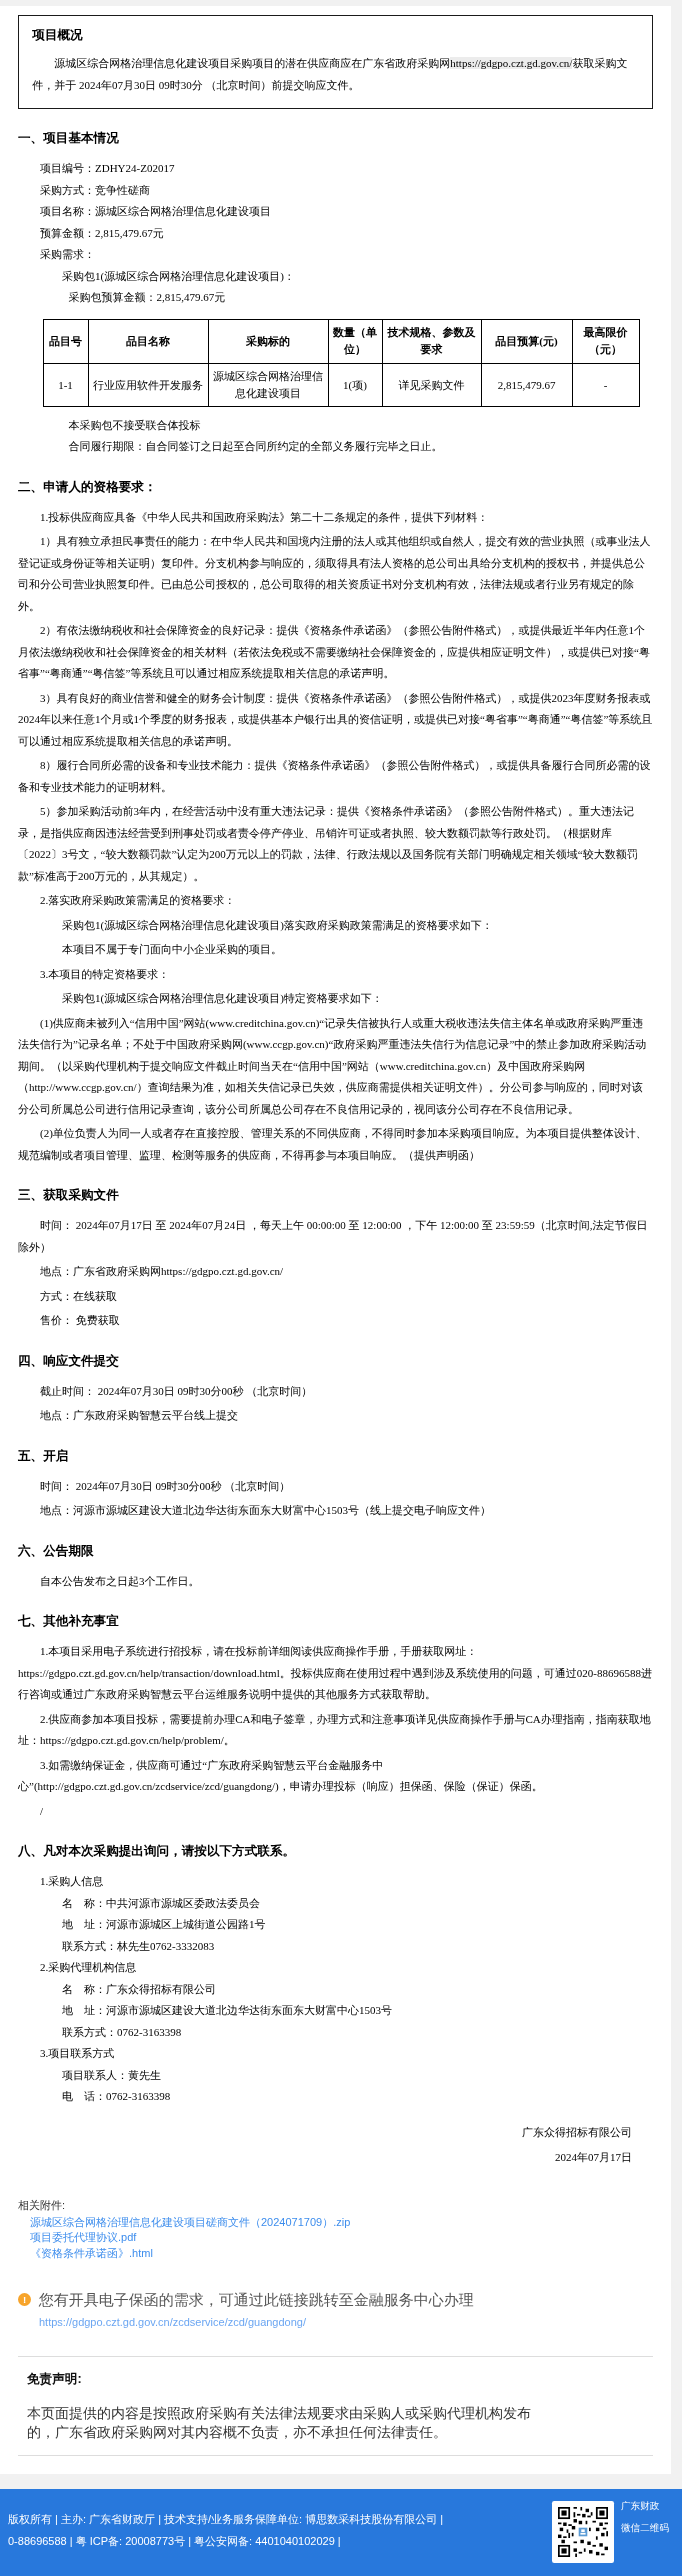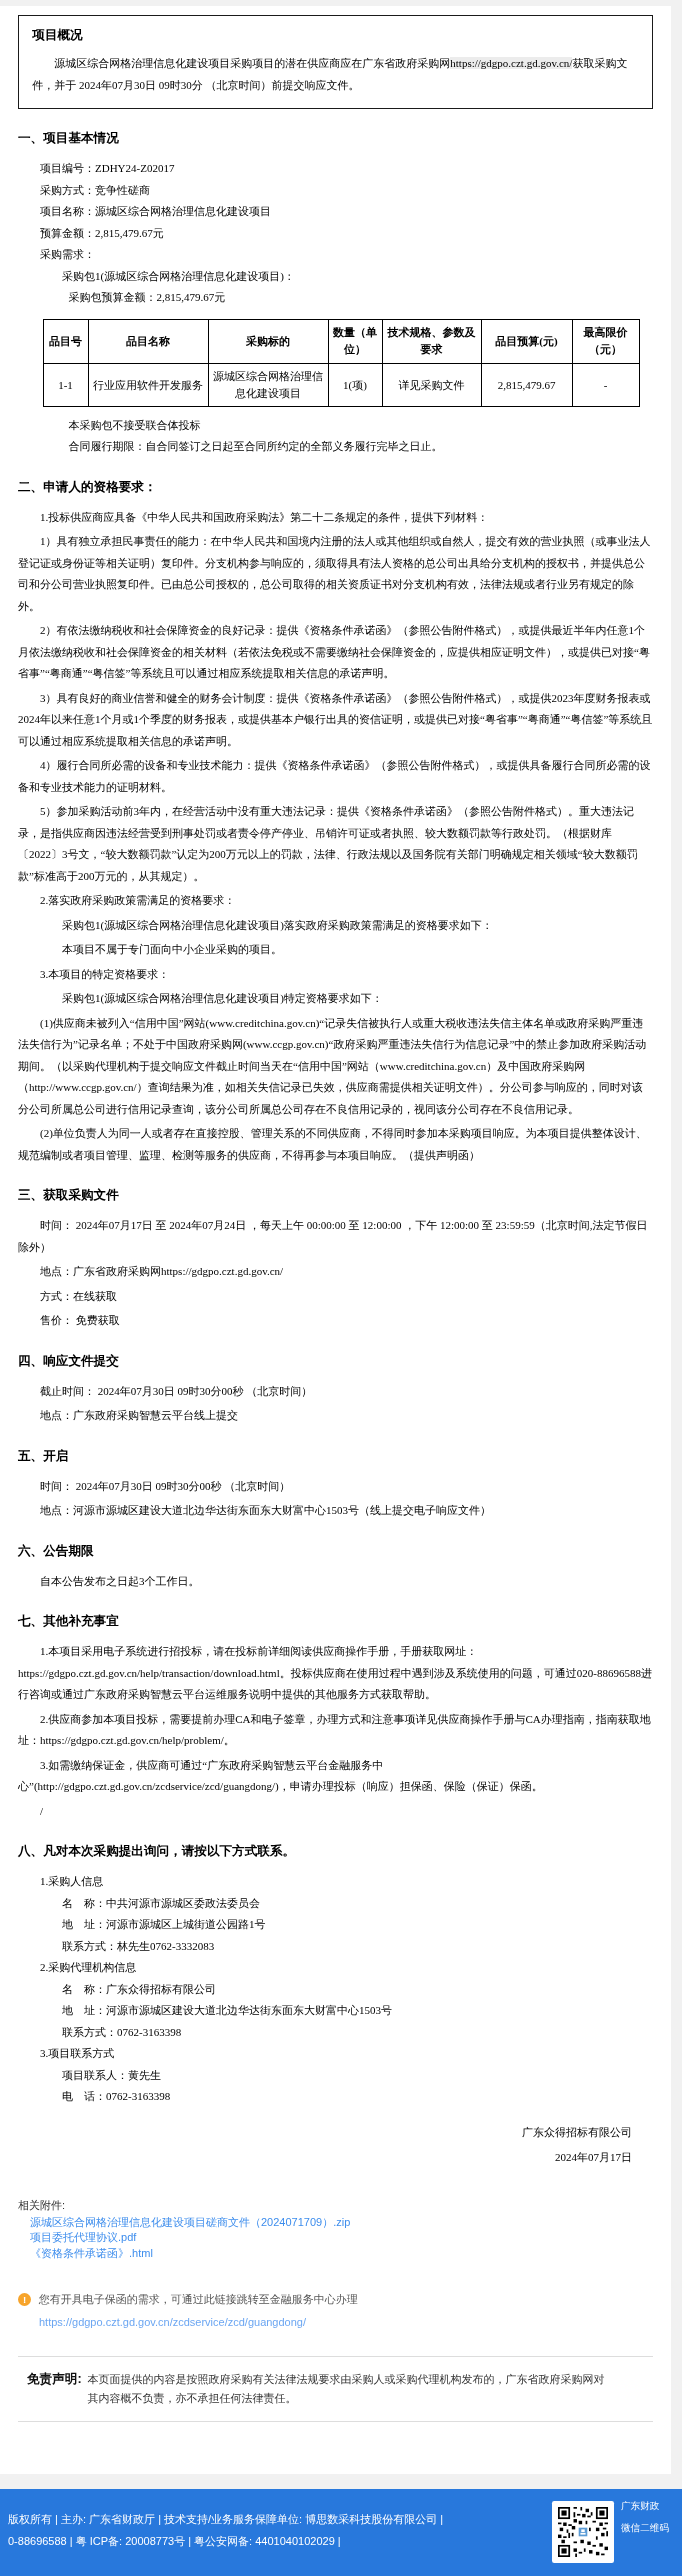--- a/index.html
+++ b/index.html
@@ -38,28 +38,28 @@
   .sig{margin-top:12px;text-align:right;padding-right:21px;font-size:11px;line-height:25px;}
   
   .attachments{margin-top:27px;font-family:"Liberation Sans","DejaVu Sans",sans-serif;}
   .att-label{font-size:11px;color:#333;line-height:16.3px;margin:0;}
   .att-link{display:block;font-size:11px;color:#3d8ded;line-height:14px;margin:1.5px 0 0 12px;text-decoration:none;cursor:pointer;}
   
   .guarantee{margin-top:31px;font-family:"Liberation Sans","DejaVu Sans",sans-serif;}
   .g-row{display:flex;align-items:center;}
   .warn-icon{flex:0 0 13.3px;width:13.3px;height:13.3px;border-radius:50%;background:#f7a42b;color:#fff;
     font-weight:bold;font-size:9.6px;line-height:13.3px;text-align:center;margin-right:7.4px;}
-  .g-text{font-size:11px;color:#555;line-height:18px;font-family:Liberation Mono, monospace;}
+  .g-text{font-size:15px;color:#555;line-height:18px;}
   .g-link{display:block;margin:4.4px 0 0 21px;font-size:11px;color:#6ba6f2;line-height:18px;text-decoration:none;cursor:pointer;}
   
   .disclaimer{margin-top:25px;border-top:0.7px solid #ddd;border-bottom:0.7px solid #ddd;
-    padding:13.3px 7.4px 13.3px 9px;display:flex;gap:6px;align-items:flex-start;
-    font-family:"Liberation Sans","DejaVu Sans",sans-serif;}
+    padding:13.3px 7.4px 13.3px 9px;display:flex;gap:15px;align-items:flex-start;
+    font-family:"Liberation Sans","DejaVu Sans",sans-serif;flex-direction:column;}
   .disc-label{font-size:12.6px;font-weight:bold;color:#111;white-space:nowrap;line-height:19px;}
-  .disc-text{font-size:11px;color:#333;line-height:18.5px;width:519px;}
+  .disc-text{font-size:14px;color:#333;line-height:18.5px;width:519px;}
   
   .footer{position:absolute;left:0;bottom:0;width:683px;height:87px;background:#2878dc;}
   .footer-lines{position:absolute;left:8px;top:19px;}
   .f-line{margin:0;color:#fff;font-size:11px;line-height:22px;white-space:nowrap;
     font-family:"Liberation Sans","DejaVu Sans",sans-serif;}
   .qr-box{position:absolute;right:69px;top:12px;width:62px;height:62px;background:#fff;border-radius:2.2px;
     display:flex;align-items:center;justify-content:center;}
   .qr-label{position:absolute;right:9px;top:6px;width:53px;color:#fff;font-size:9.6px;line-height:22px;
     text-align:left;font-family:"Liberation Sans","DejaVu Sans",sans-serif;}
   .qr-label p{margin:0;}
@@ -118,21 +118,21 @@
   </table>
 
   <p class="line i45">本采购包不接受联合体投标</p>
   <p class="line i45">合同履行期限：自合同签订之日起至合同所约定的全部义务履行完毕之日止。</p>
 
   <h3 class="sec">二、申请人的资格要求：</h3>
   <p class="para">1.投标供应商应具备《中华人民共和国政府采购法》第二十二条规定的条件，提供下列材料：</p>
   <p class="para">1）具有独立承担民事责任的能力：在中华人民共和国境内注册的法人或其他组织或自然人，提交有效的营业执照（或事业法人登记证或身份证等相关证明）复印件。分支机构参与响应的，须取得具有法人资格的总公司出具给分支机构的授权书，并提供总公司和分公司营业执照复印件。已由总公司授权的，总公司取得的相关资质证书对分支机构有效，法律法规或者行业另有规定的除外。</p>
   <p class="para">2）有依法缴纳税收和社会保障资金的良好记录：提供《资格条件承诺函》（参照公告附件格式），或提供最近半年内任意1个月依法缴纳税收和社会保障资金的相关材料（若依法免税或不需要缴纳社会保障资金的，应提供相应证明文件），或提供已对接“粤省事”“粤商通”“粤信签”等系统且可以通过相应系统提取相关信息的承诺声明。</p>
   <p class="para">3）具有良好的商业信誉和健全的财务会计制度：提供《资格条件承诺函》（参照公告附件格式），或提供2023年度财务报表或2024年以来任意1个月或1个季度的财务报表，或提供基本户银行出具的资信证明，或提供已对接“粤省事”“粤商通”“粤信签”等系统且可以通过相应系统提取相关信息的承诺声明。</p>
-  <p class="para">4）履行合同所必需的设备和专业技术能力：提供《资格条件承诺函》（参照公告附件格式），或提供具备履行合同所必需的设备和专业技术能力的证明材料。</p>
+  <p class="para">8）履行合同所必需的设备和专业技术能力：提供《资格条件承诺函》（参照公告附件格式），或提供具备履行合同所必需的设备和专业技术能力的证明材料。</p>
   <p class="para">5）参加采购活动前3年内，在经营活动中没有重大违法记录：提供《资格条件承诺函》（参照公告附件格式）。重大违法记录，是指供应商因违法经营受到刑事处罚或者责令停产停业、吊销许可证或者执照、较大数额罚款等行政处罚。（根据财库〔2022〕3号文，“较大数额罚款”认定为200万元以上的罚款，法律、行政法规以及国务院有关部门明确规定相关领域“较大数额罚款”标准高于200万元的，从其规定）。</p>
   <p class="para">2.落实政府采购政策需满足的资格要求：</p>
   <p class="para i4">采购包1(源城区综合网格治理信息化建设项目)落实政府采购政策需满足的资格要求如下：</p>
   <p class="para i4">本项目不属于专门面向中小企业采购的项目。</p>
   <p class="para">3.本项目的特定资格要求：</p>
   <p class="para i4">采购包1(源城区综合网格治理信息化建设项目)特定资格要求如下：</p>
   <p class="para">(1)供应商未被列入“信用中国”网站(www.creditchina.gov.cn)“记录失信被执行人或重大税收违法失信主体名单或政府采购严重违法失信行为”记录名单；不处于中国政府采购网(www.ccgp.gov.cn)“政府采购严重违法失信行为信息记录”中的禁止参加政府采购活动期间。（以采购代理机构于提交响应文件截止时间当天在“信用中国”网站（www.creditchina.gov.cn）及中国政府采购网（http://www.ccgp.gov.cn/）查询结果为准，如相关失信记录已失效，供应商需提供相关证明文件）。分公司参与响应的，同时对该分公司所属总公司进行信用记录查询，该分公司所属总公司存在不良信用记录的，视同该分公司存在不良信用记录。</p>
   <p class="para">(2)单位负责人为同一人或者存在直接控股、管理关系的不同供应商，不得同时参加本采购项目响应。为本项目提供整体设计、规范编制或者项目管理、监理、检测等服务的供应商，不得再参与本项目响应。（提供声明函）</p>
 
   <h3 class="sec">三、获取采购文件</h3>

